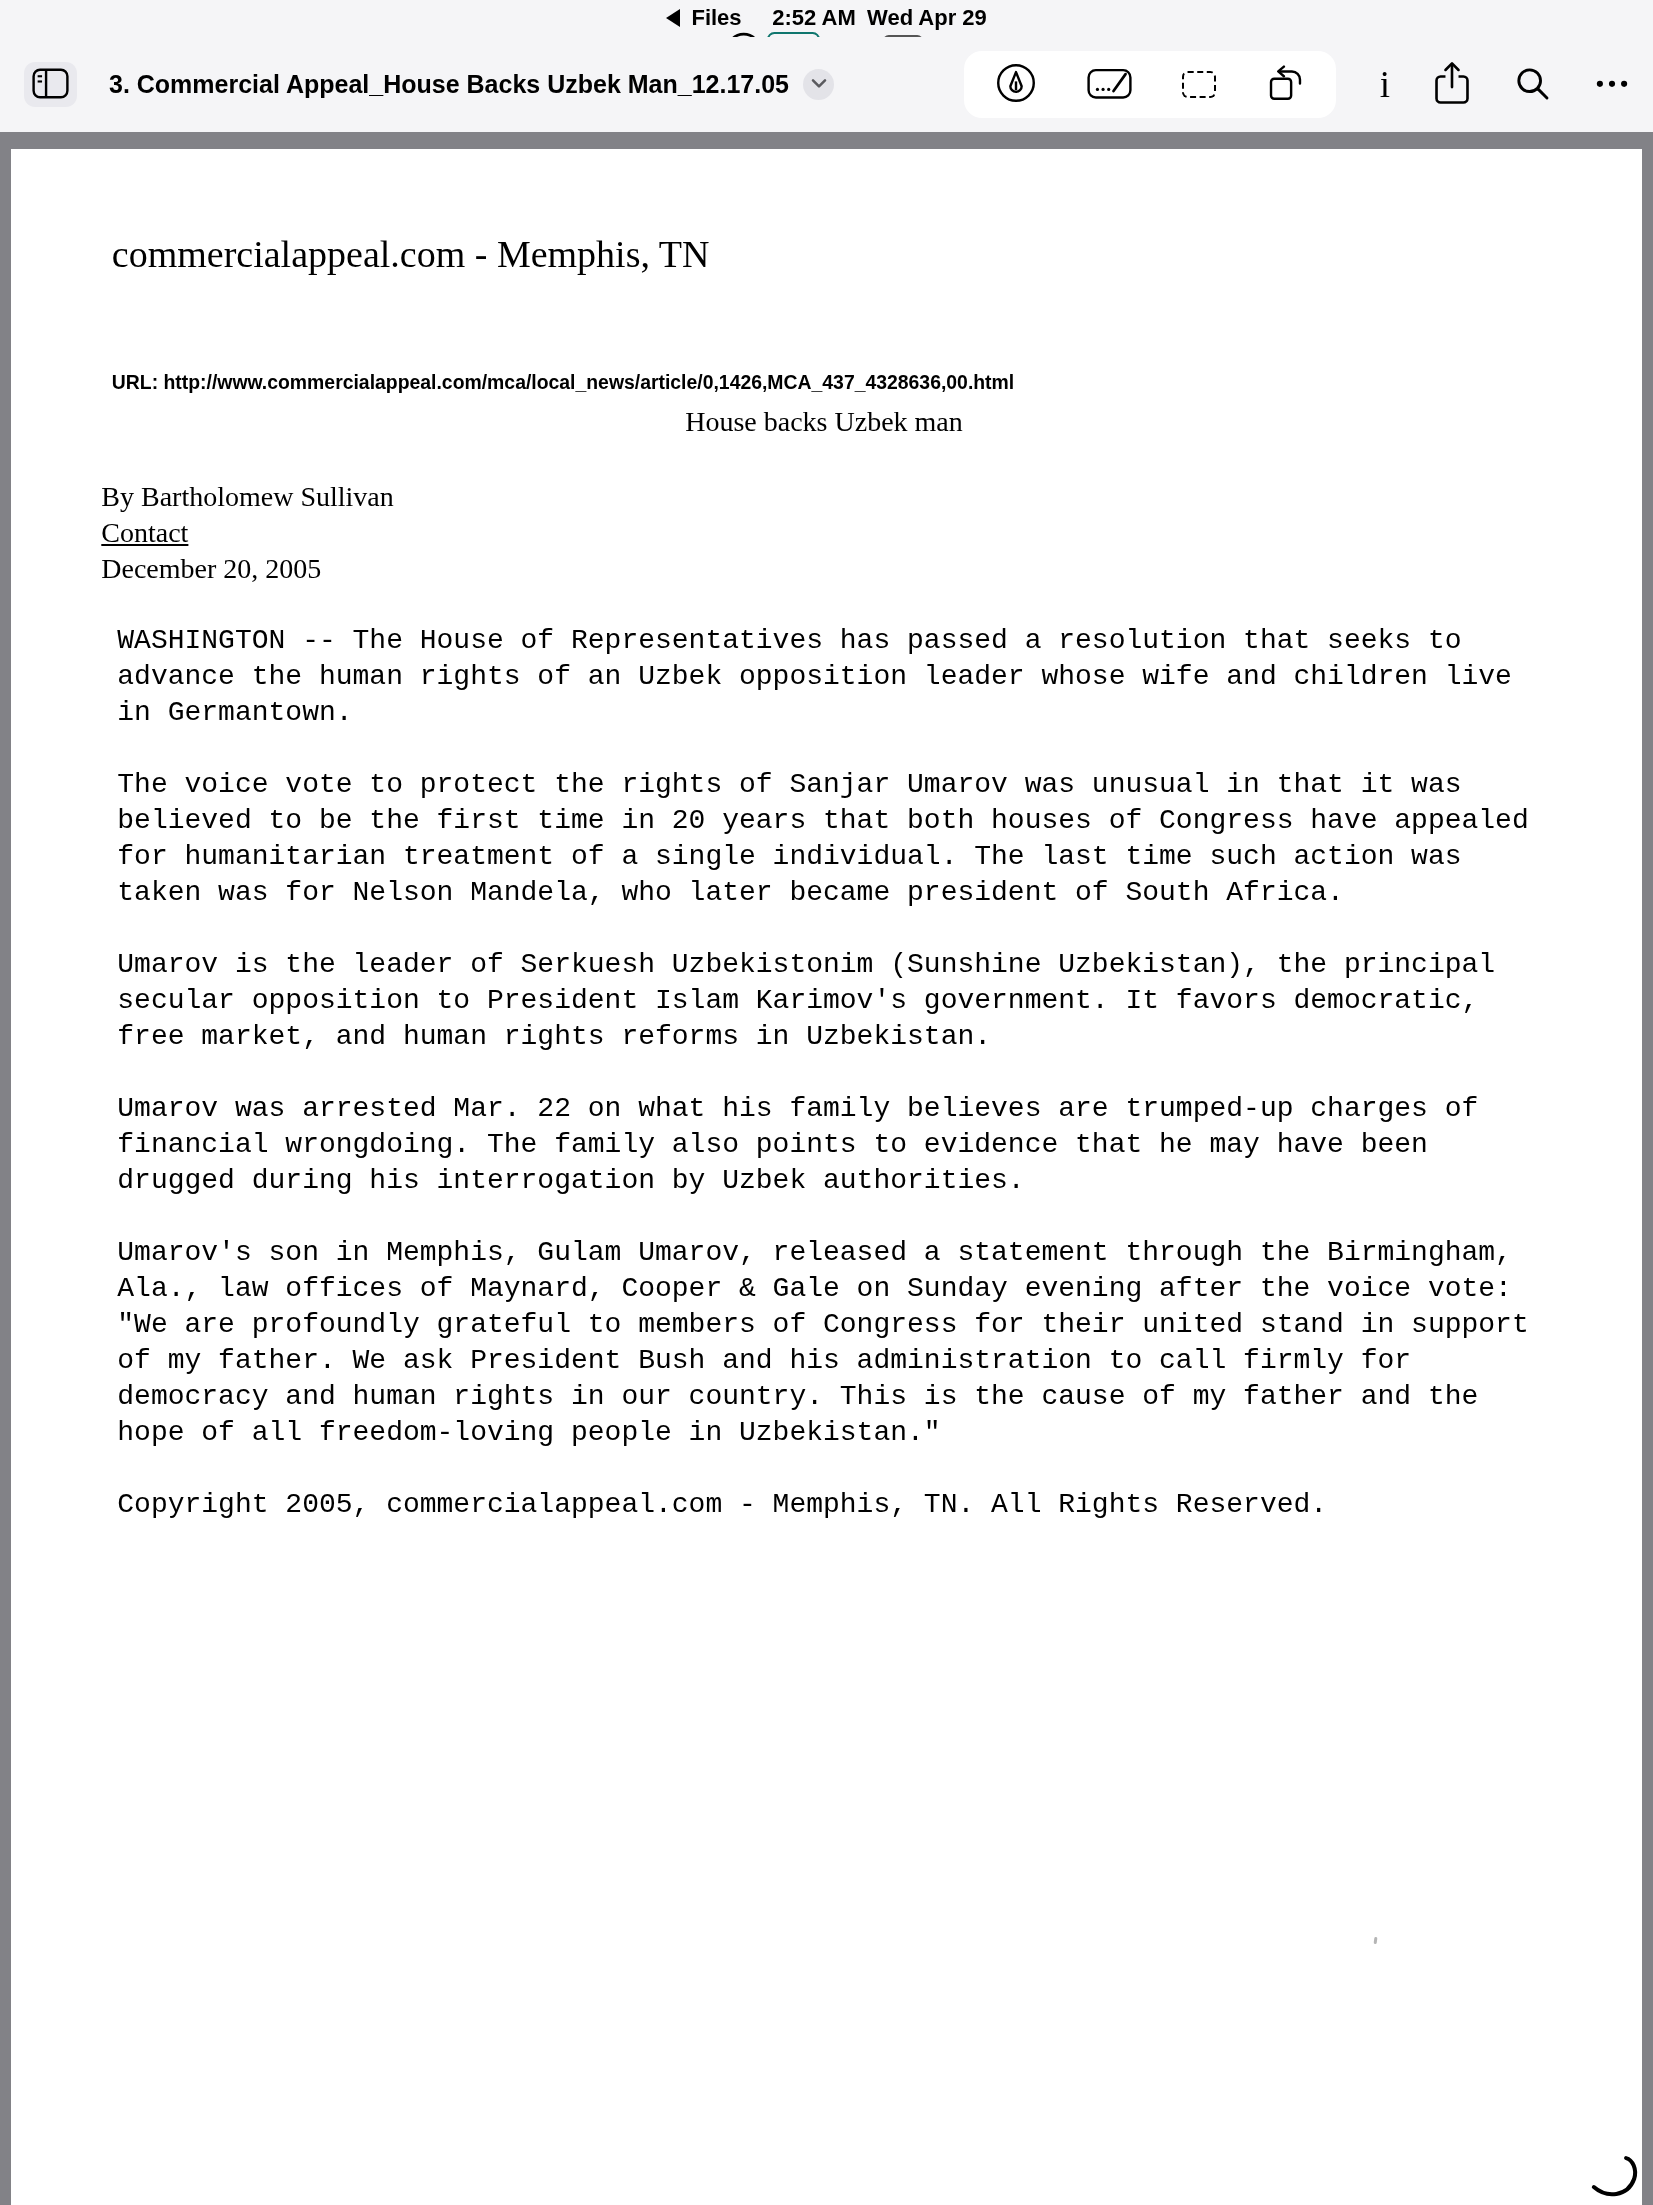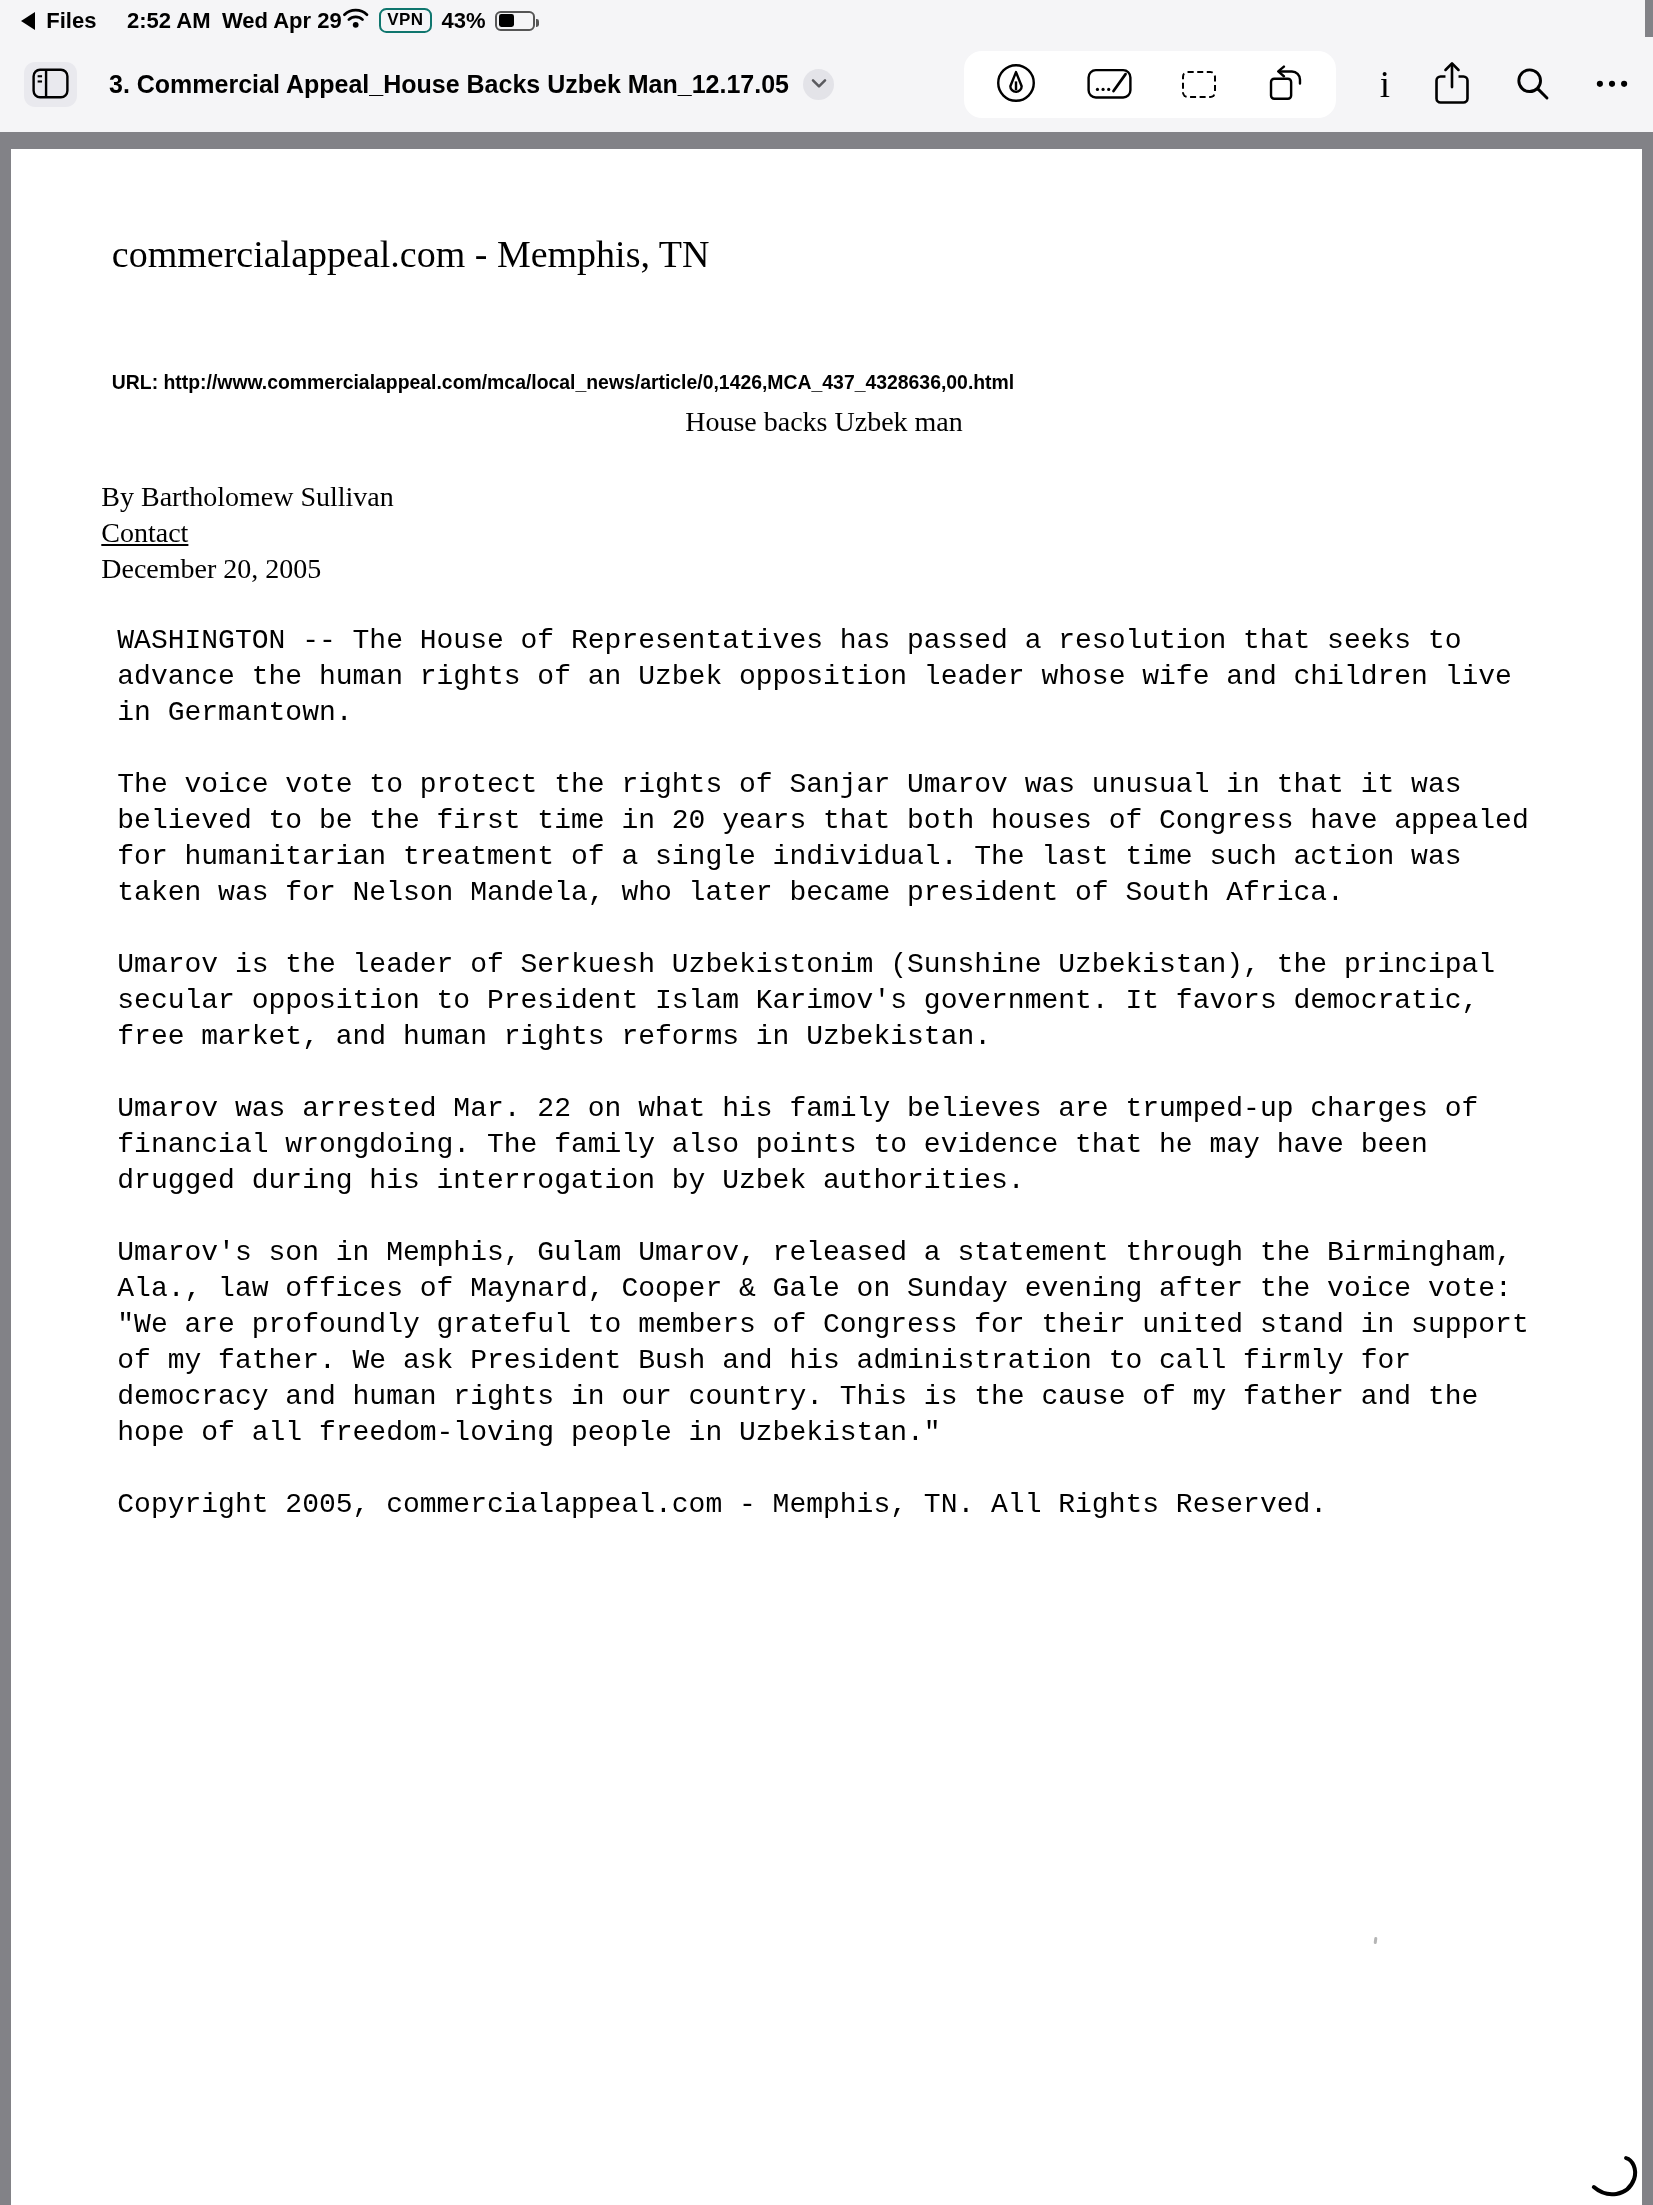--- a/index.html
+++ b/index.html
@@ -2,24 +2,24 @@
 <html style="font-size:13px"><head>
 <meta charset="utf-8">
 <style>
   html,body{margin:0;padding:0;}
   body{
     width:1653px;height:2205px;position:relative;overflow:hidden;
     background:#828287;font-family:"Liberation Sans",sans-serif;color:#000;
   }
   
   .status-bar{
-    position:absolute;top:0;left:0;right:8px;height:37px;background:#f5f5f7;
-    display:flex;align-items:center;justify-content:flex-start;
+    position:absolute;top:0;left:0;right:0;height:37px;background:#f5f5f7;
+    display:flex;align-items:center;justify-content:space-between;
     padding:4.8px 21px 0 21px;box-sizing:border-box;
-    font-size:22px;font-weight:700;
+    font-size:22px;font-weight:700;flex-direction:column;
   }
   .sb-left{display:flex;align-items:center;gap:11.3px;}
   .sb-right{display:flex;align-items:center;gap:9.7px;}
   .back-tri{width:0;height:0;border-top:9px solid transparent;border-bottom:9px solid transparent;border-right:14.5px solid #000;display:inline-block;}
   .sb-gap{width:8px;display:inline-block;}
   .vpn-pill{border:2px solid #0f766e;border-radius:7.3px;padding:0.8px 6.5px 1.6px;font-size:17px;font-weight:700;letter-spacing:0.4px;line-height:1.1;}
   .battery{position:relative;width:40px;height:20px;border:2px solid #555;border-radius:5.7px;box-sizing:border-box;}
   .battery .fill{position:absolute;left:1.6px;top:1.6px;bottom:1.6px;width:42%;background:#000;border-radius:2.4px;}
   .battery .nub{position:absolute;right:-5.7px;top:5.7px;width:3.2px;height:8px;background:#555;border-radius:0 2.4px 2.4px 0;}
   

